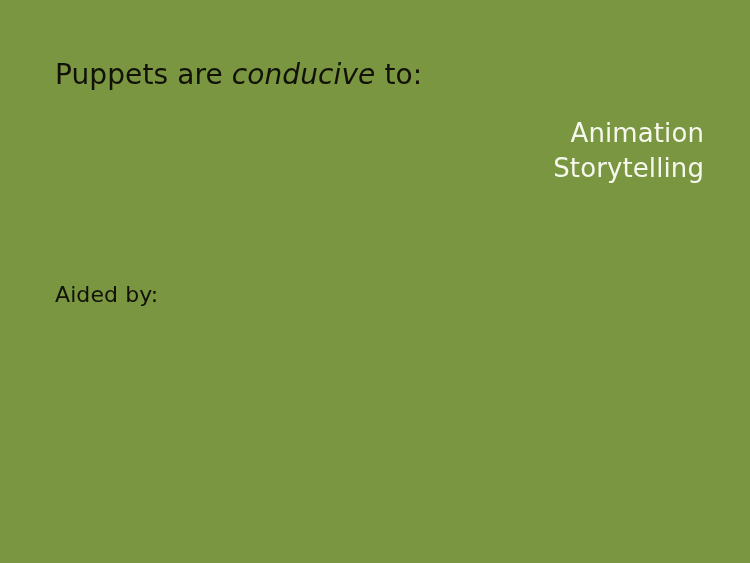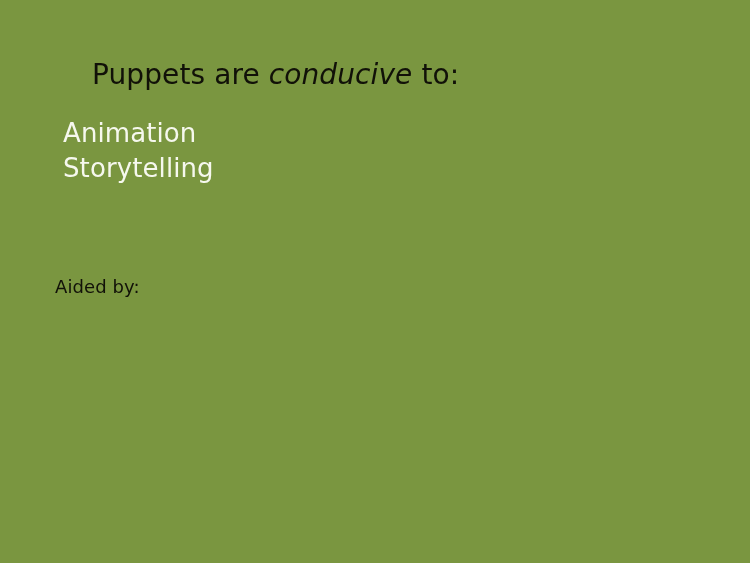--- a/index.html
+++ b/index.html
@@ -34,53 +34,54 @@
     margin: 0;
     white-space: nowrap;
   }
   .slide-title .em {
     font-style: italic;
   }
   .slide-title .plain {
     font-style: normal;
   }
   .block {
-    margin: 8px;
+    margin: 16px;
     padding: 0;
     list-style: none;
+    text-align: right;
   }
   .block-first {
     margin-top: 24px;
   }
   .item {
     font-size: 26px;
     line-height: 35px;
     font-weight: 400;
     letter-spacing: 0.1px;
     white-space: nowrap;
   }
   .section-heading {
-    font-size: 18px;
+    font-size: 22px;
     line-height: 35px;
     font-weight: 400;
     letter-spacing: 0.1px;
     white-space: nowrap;
     margin: 0;
   }
   .spacer-gap {
     height: 75px;
   }
 </style>
 </head>
 <body>
 
 <div id="slide" style="background: rgb(122, 150, 64);">
   <div id="slide-content">
 
-    <h1 class="slide-title" style="color: rgb(17, 17, 8); margin-left: 37px;">
+    <h1 class="slide-title" style="color: rgb(17, 17, 8);">
       <span class="plain">Puppets are </span><span class="em">conducive</span><span class="plain"> to:</span>
     </h1>
 
     <ul class="block block-first">
       <li class="item" style="color: rgb(246, 248, 238);">Animation</li>
       <li class="item" style="color: rgb(246, 248, 238);">Storytelling</li>
     </ul>
 
     <div class="spacer-gap"></div>
 

